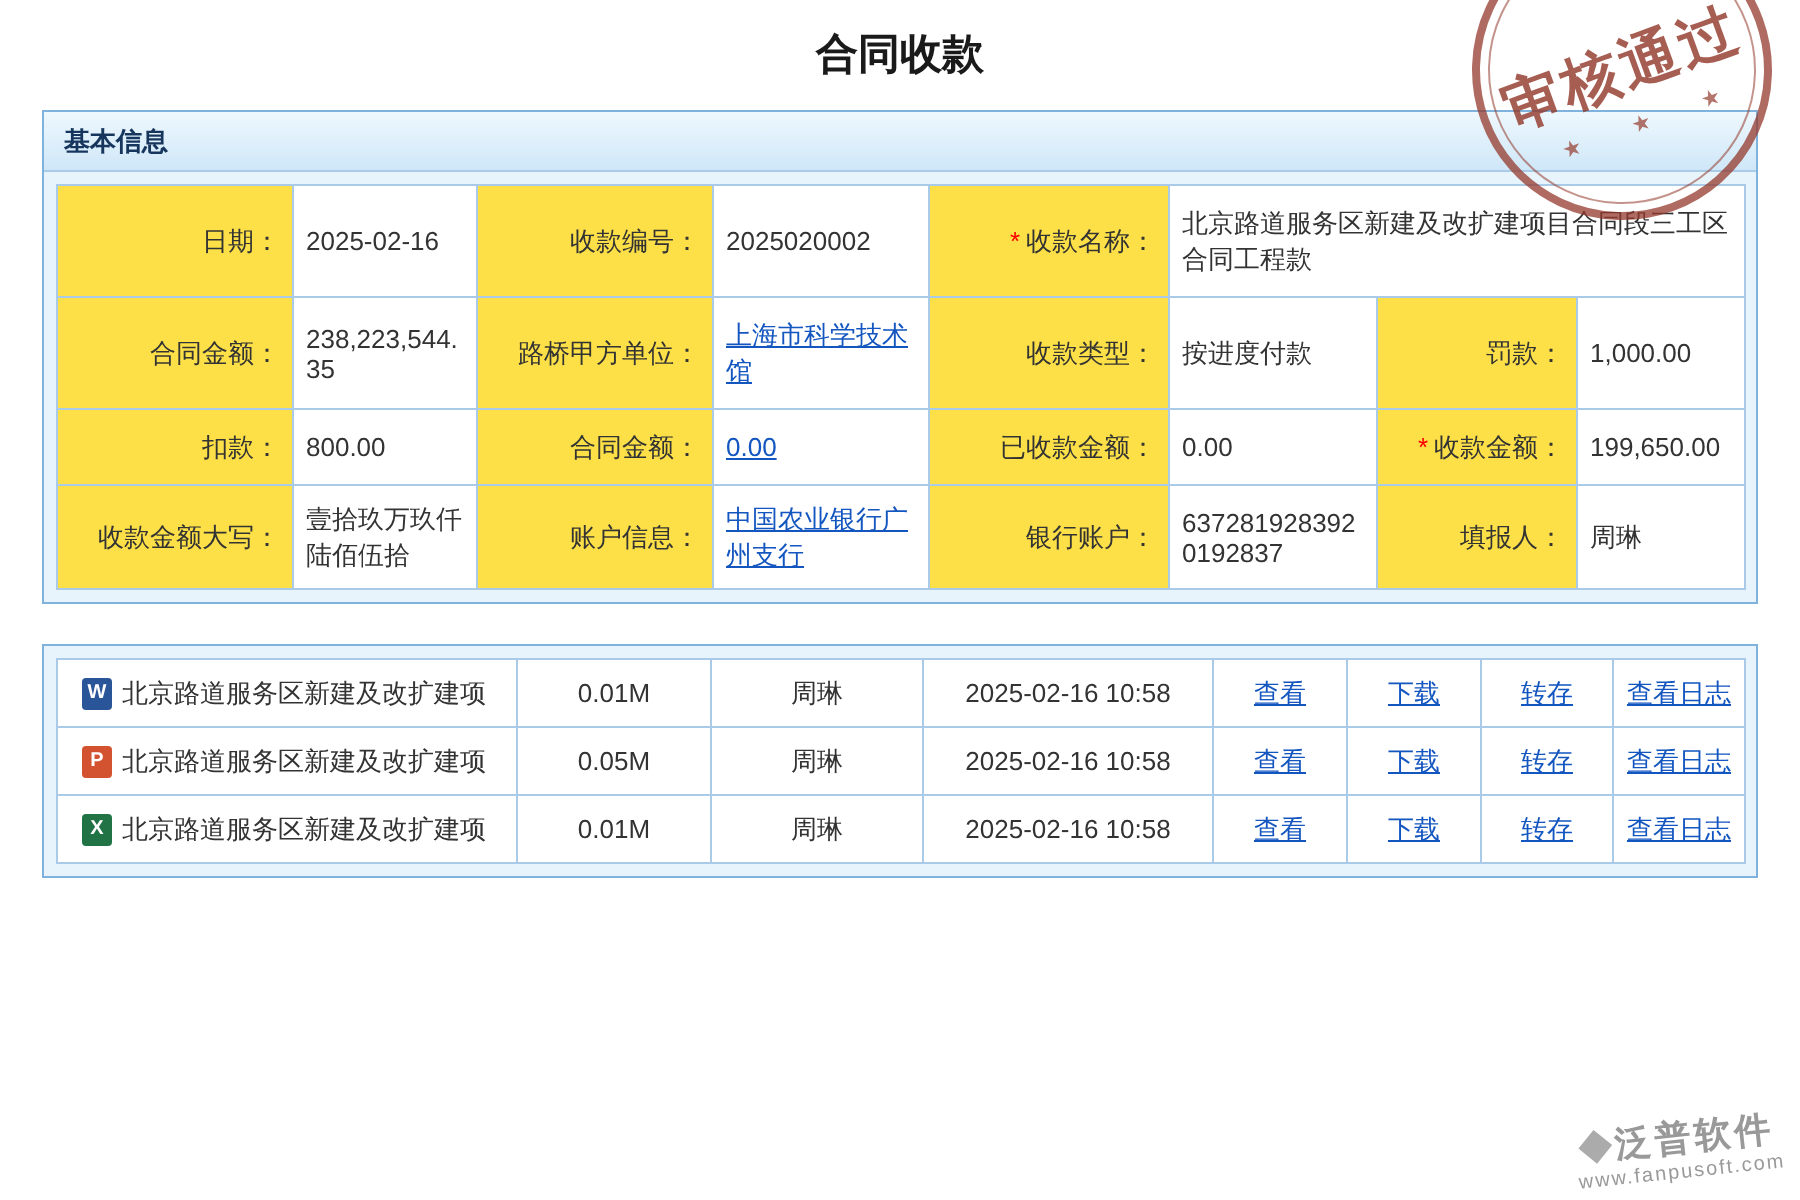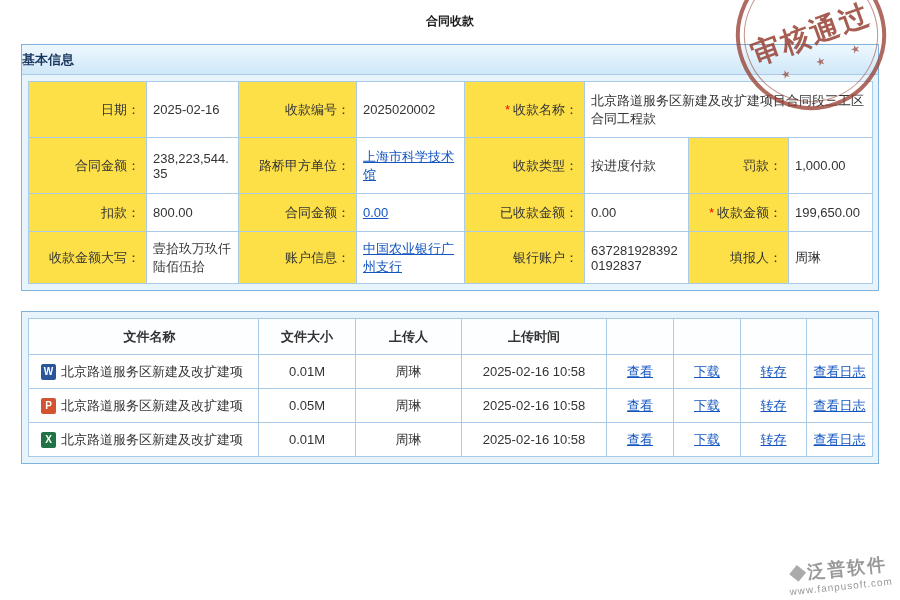--- a/index.html
+++ b/index.html
@@ -1,24 +1,24 @@
 <!DOCTYPE html>
 <html><head>
 <meta charset="utf-8">
 <style>
   * { margin:0; padding:0; box-sizing:border-box; }
   html,body { width:900px; height:600px; overflow:hidden; background:#fff;
     font-family:"Liberation Sans","DejaVu Sans",sans-serif; }
   .page { position:relative; width:900px; height:600px; padding:0 21px; }
 
-  .page-title { text-align:center; font-size:12px; font-weight:bold; color:#1a1a1a; padding:13px 0 14px; }
+  .page-title { text-align:center; font-size:21px; font-weight:bold; color:#1a1a1a; padding:13px 0 14px; }
 
   
   .panel { border:1px solid #7fb2dc; background:#e8f4fc; margin-bottom:20px; }
-  .panel-header { height:30px; line-height:30px; font-size:13px; font-weight:bold;
+  .panel-header { height:30px; line-height:30px; padding-left:10px; font-size:13px; font-weight:bold;
     color:#17365d; background:linear-gradient(#eef8fe,#cfe7f8); border-bottom:1px solid #a9cbe8; }
   .panel-body { padding:6px; }
 
   
   table.info { width:100%; border-collapse:collapse; table-layout:fixed; background:#fff; }
   table.info td { border:1px solid #a9cbe8; font-size:13px; padding:5px 6px; vertical-align:middle; color:#333; }
   td.lbl { background:#fde047; text-align:right; }
   td.val { background:#fff; text-align:left; word-break:break-all; }
   .req { color:#ff0000; margin-right:3px; font-size:13px; }
   a.lnk { color:#1456c0; text-decoration:underline; cursor:pointer; }
@@ -131,30 +131,20 @@
           <col style="width:230px">
             <col style="width:97px">
             <col style="width:106px">
             <col style="width:145px">
           <col style="width:67px">
             <col style="width:67px">
             <col style="width:66px">
             <col style="width:66px">
         </colgroup>
         <tbody>
-            <tr>
-          <th class="c-name">文件名称</th>
-          <th>文件大小</th>
-          <th>上传人</th>
-          <th>上传时间</th>
-          <th></th>
-          <th></th>
-          <th></th>
-          <th></th>
-        </tr>
 
         <tr>
           <td class="c-name">
             <div class="name-wrap">
               <span class="file-icon word">W</span>
               <span class="fname">北京路道服务区新建及改扩建项</span>
             </div>
           </td>
           <td>0.01M</td>
           <td>周琳</td>

